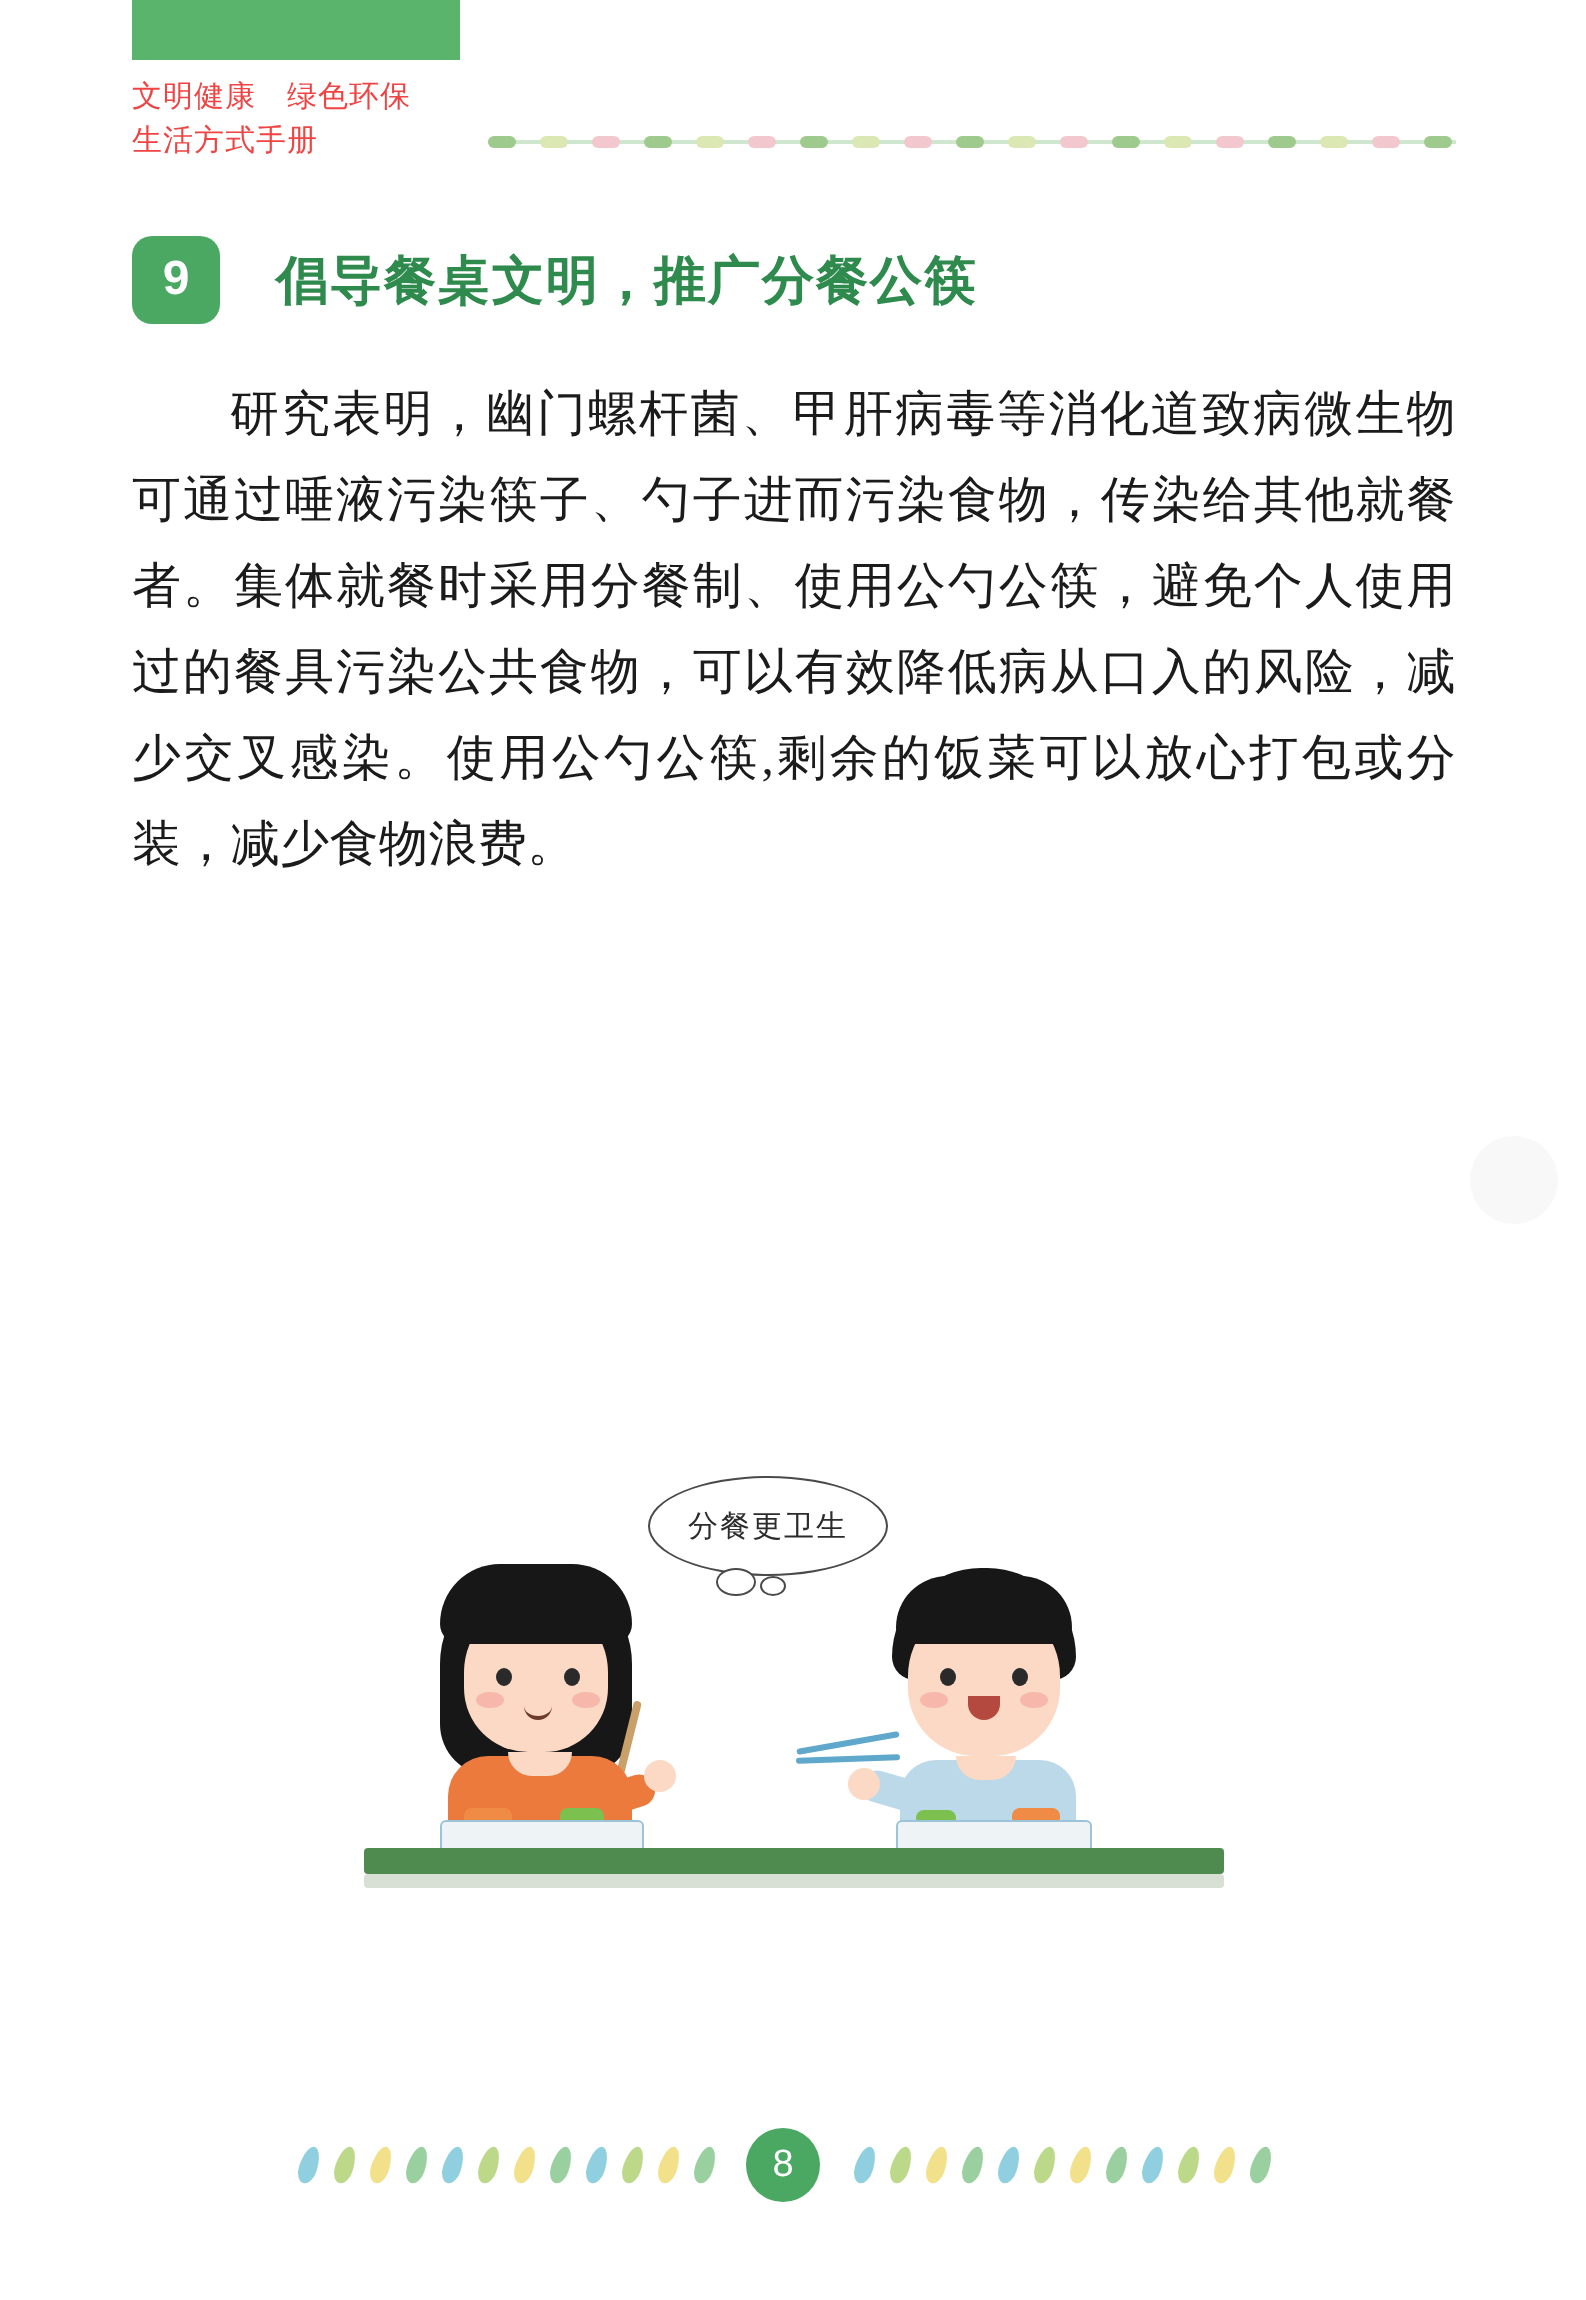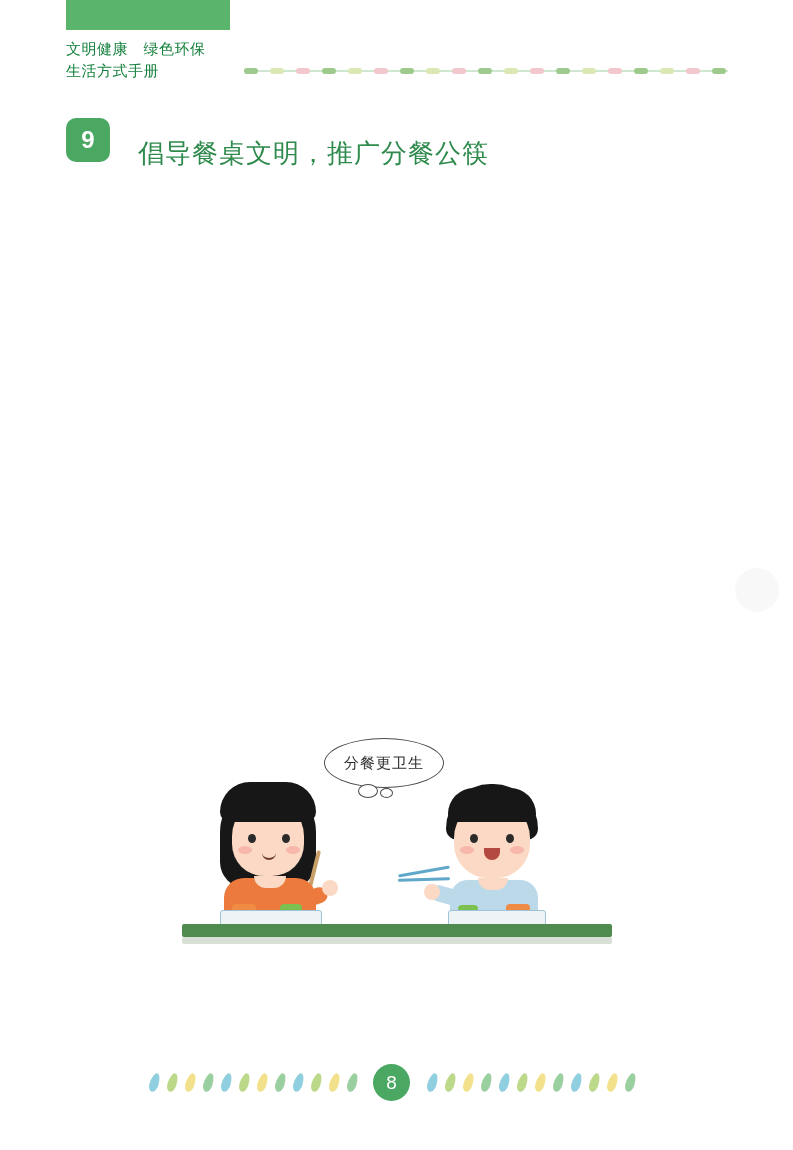--- a/index.html
+++ b/index.html
@@ -29,21 +29,21 @@
     top: 0;
     width: 164px;
     height: 30px;
     background: #5bb46b;
   }
   .header-title {
     position: absolute;
     left: 66px;
     top: 38px;
     width: 200px;
-    color: #15803d;
+    color: #ef4444;
     font-size: 15px;
     line-height: 22px;
     font-family: "Liberation Sans", sans-serif;
     letter-spacing: 0.5px;
     white-space: pre-line;
   }
   .header-rule {
     position: absolute;
     left: 244px;
     top: 68px;
@@ -86,23 +86,23 @@
     font-size: 24px;
     font-weight: bold;
     font-family: "Liberation Sans", sans-serif;
     display: flex;
     align-items: center;
     justify-content: center;
   }
   .section-heading {
     position: absolute;
     left: 72px;
-    top: 18px;
+    top: 5px;
     font-size: 26px;
-    font-weight: normal;
+    font-weight: bold;
     color: #2f8a4d;
     font-family: "Liberation Sans", sans-serif;
     letter-spacing: 1px;
     white-space: nowrap;
   }
 
   
   .body-copy {
     position: absolute;
     left: 66px;
@@ -579,20 +579,21 @@
     <div class="dash" style="left:442px;background:#f2c8ce;"></div>
     <div class="dash" style="left:468px;background:#9ecb8d;"></div>
   </div>
 
   <div class="section">
     <div class="badge">9</div>
     <div class="section-heading">倡导餐桌文明，推广分餐公筷</div>
   </div>
 
   <div class="body-copy">
+    <p class="para">研究表明，幽门螺杆菌、甲肝病毒等消化道致病微生物可通过唾液污染筷子、勺子进而污染食物，传染给其他就餐者。集体就餐时采用分餐制、使用公勺公筷，避免个人使用过的餐具污染公共食物，可以有效降低病从口入的风险，减少交叉感染。使用公勺公筷,剩余的饭菜可以放心打包或分装，减少食物浪费。</p>
   </div>
 
   <div class="watermark"></div>
 
   <div class="illustration">
     <div class="bubble">分餐更卫生</div>
     <div class="bubble-tail1"></div>
     <div class="bubble-tail2"></div>
 
     <div class="girl-hair-back"></div>

